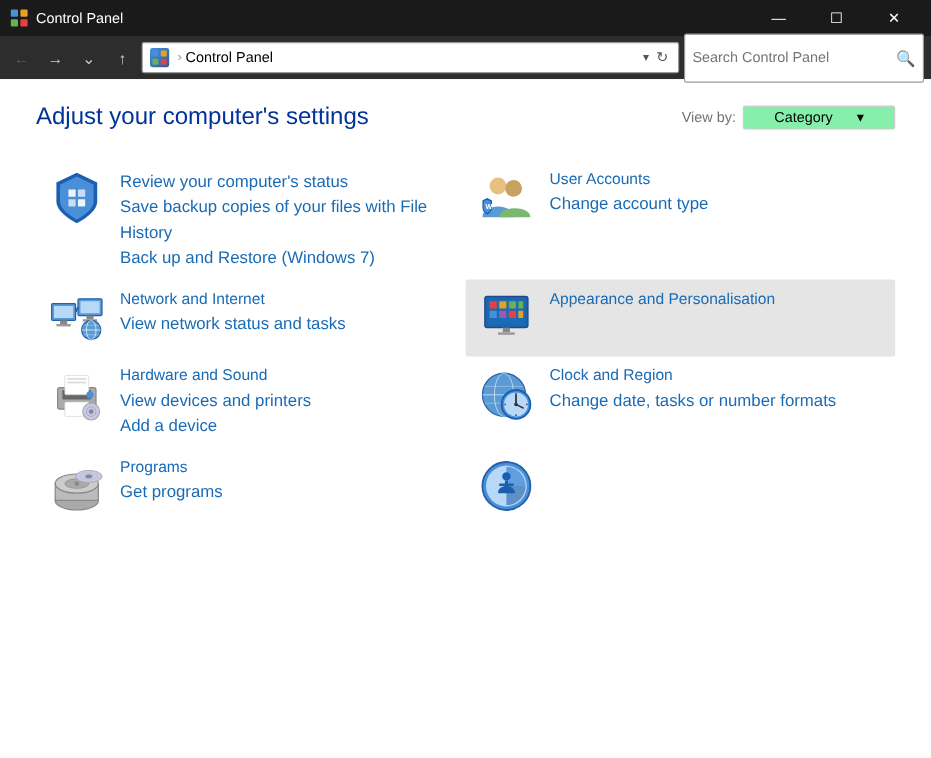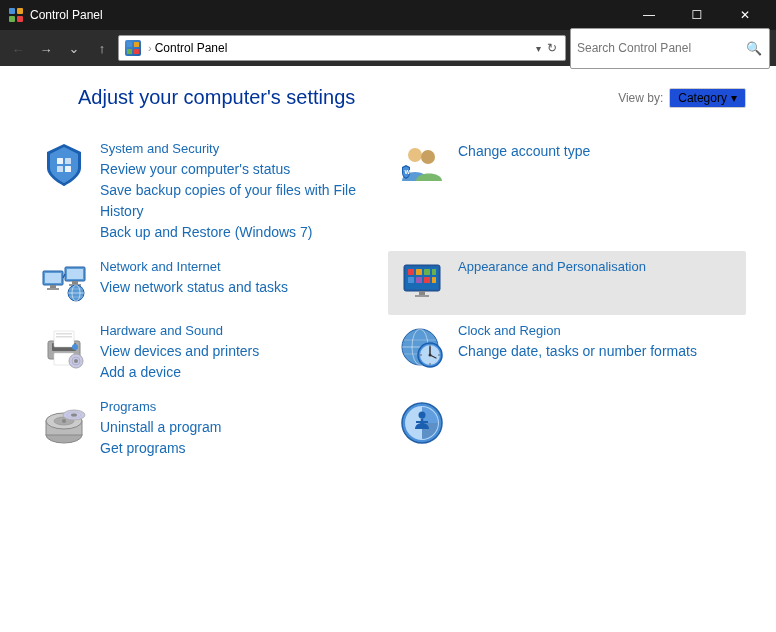--- a/index.html
+++ b/index.html
@@ -114,43 +114,42 @@
       padding: 20px 30px;
       height: calc(632px - 30px - 36px);
       overflow-y: auto;
     }
 
     .page-header {
       display: flex;
       justify-content: space-between;
       align-items: center;
       margin-bottom: 24px;
-      margin-left: 48px;
     }
     .page-title {
       font-size: 20px;
       font-weight: 300;
       color: #003399;
     }
     .view-by {
       display: flex;
       align-items: center;
       gap: 6px;
       font-size: 12px;
       color: #333;
     }
     .view-by-label { color: #737373; }
     .view-by-btn {
-      background: #1d4ed8;
+      background: #86efac;
       border: 1px solid #ccc;
       border-radius: 2px;
-      padding: 2px 8px;
+      padding: 2px 25px;
       cursor: pointer;
       font-size: 12px;
-      display: flex; align-items: center; gap: 4px;
+      display: flex; align-items: center; gap: 20px;
     }
 
     
     .categories {
       display: grid;
       grid-template-columns: 1fr 1fr;
       gap: 0;
     }
 
     .category-item {
@@ -257,21 +256,20 @@
           <path d="M21 2 L38 10 L38 26 C38 36 21 44 21 44 C21 44 4 36 4 26 L4 10 Z" fill="#1a5fb0"></path>
           <path d="M21 5 L35 12 L35 26 C35 34 21 41 21 41 C21 41 7 34 7 26 L7 12 Z" fill="#4a90d9"></path>
 
           <rect x="14" y="16" width="6" height="6" fill="#fff" opacity="0.9" rx="0.5"></rect>
           <rect x="22" y="16" width="6" height="6" fill="#fff" opacity="0.7" rx="0.5"></rect>
           <rect x="14" y="24" width="6" height="6" fill="#fff" opacity="0.7" rx="0.5"></rect>
           <rect x="22" y="24" width="6" height="6" fill="#fff" opacity="0.9" rx="0.5"></rect>
         </svg>
       </div>
       <div class="cat-content">
-        <a class="cat-title">System and Security</a>
         <a class="cat-link">Review your computer's status</a>
         <a class="cat-link">Save backup copies of your files with File History</a>
         <a class="cat-link">Back up and Restore (Windows 7)</a>
       </div>
     </div>
 
     <div class="category-item">
       <div class="cat-icon">
         <svg width="44" height="40" viewBox="0 0 44 40">
 
@@ -279,20 +277,21 @@
           <path d="M2 36 C2 24 28 24 28 36" fill="#5b9bd5"></path>
           <circle cx="28" cy="12" r="7" fill="#c8a060"></circle>
           <path d="M16 36 C16 26 42 26 42 36" fill="#7ab870"></path>
 
           <path d="M6 20 L10 22 L10 28 C10 31 8 33 6 34 C4 33 2 31 2 28 L2 22 Z" fill="#1a5fb0"></path>
           <path d="M6 21.5 L9 23 L9 28 C9 30.5 7.5 32 6 32.5 C4.5 32 3 30.5 3 28 L3 23 Z" fill="#4a90d9"></path>
           <text x="4.5" y="29" font-size="6" fill="#fff" font-weight="bold">W</text>
         </svg>
       </div>
       <div class="cat-content">
+        <a class="cat-title">User Accounts</a>
         <a class="cat-link">Change account type</a>
       </div>
     </div>
 
     <div class="category-item">
       <div class="cat-icon">
         <svg width="44" height="40" viewBox="0 0 44 40">
 
           <rect x="1" y="8" width="20" height="14" rx="1" fill="#5b9bd5" stroke="#2260a8" stroke-width="1"></rect>
           <rect x="3" y="10" width="16" height="10" fill="#b8d8f8"></rect>
@@ -409,21 +408,20 @@
           <ellipse cx="22" cy="20" rx="10" ry="4" fill="#aaa" stroke="#888" stroke-width="0.5"></ellipse>
           <circle cx="22" cy="20" r="2" fill="#888"></circle>
 
           <ellipse cx="32" cy="14" rx="11" ry="5" fill="#c8c8e8" stroke="#aaa" stroke-width="0.8"></ellipse>
           <ellipse cx="32" cy="14" rx="3" ry="1.5" fill="#888" stroke="#999" stroke-width="0.3"></ellipse>
           <ellipse cx="32" cy="14" rx="7" ry="3" fill="none" stroke="#bbb" stroke-width="0.5"></ellipse>
         </svg>
       </div>
       <div class="cat-content">
         <a class="cat-title">Programs</a>
-        <a class="cat-link">Uninstall a program</a>
         <a class="cat-link">Get programs</a>
       </div>
     </div>
 
     <div class="category-item">
       <div class="cat-icon">
         <svg width="44" height="44" viewBox="0 0 44 44">
 
           <circle cx="22" cy="22" r="20" fill="#4a90d9" stroke="#2260a8" stroke-width="1.5"></circle>
           <circle cx="22" cy="22" r="17" fill="#b8d8f8"></circle>

